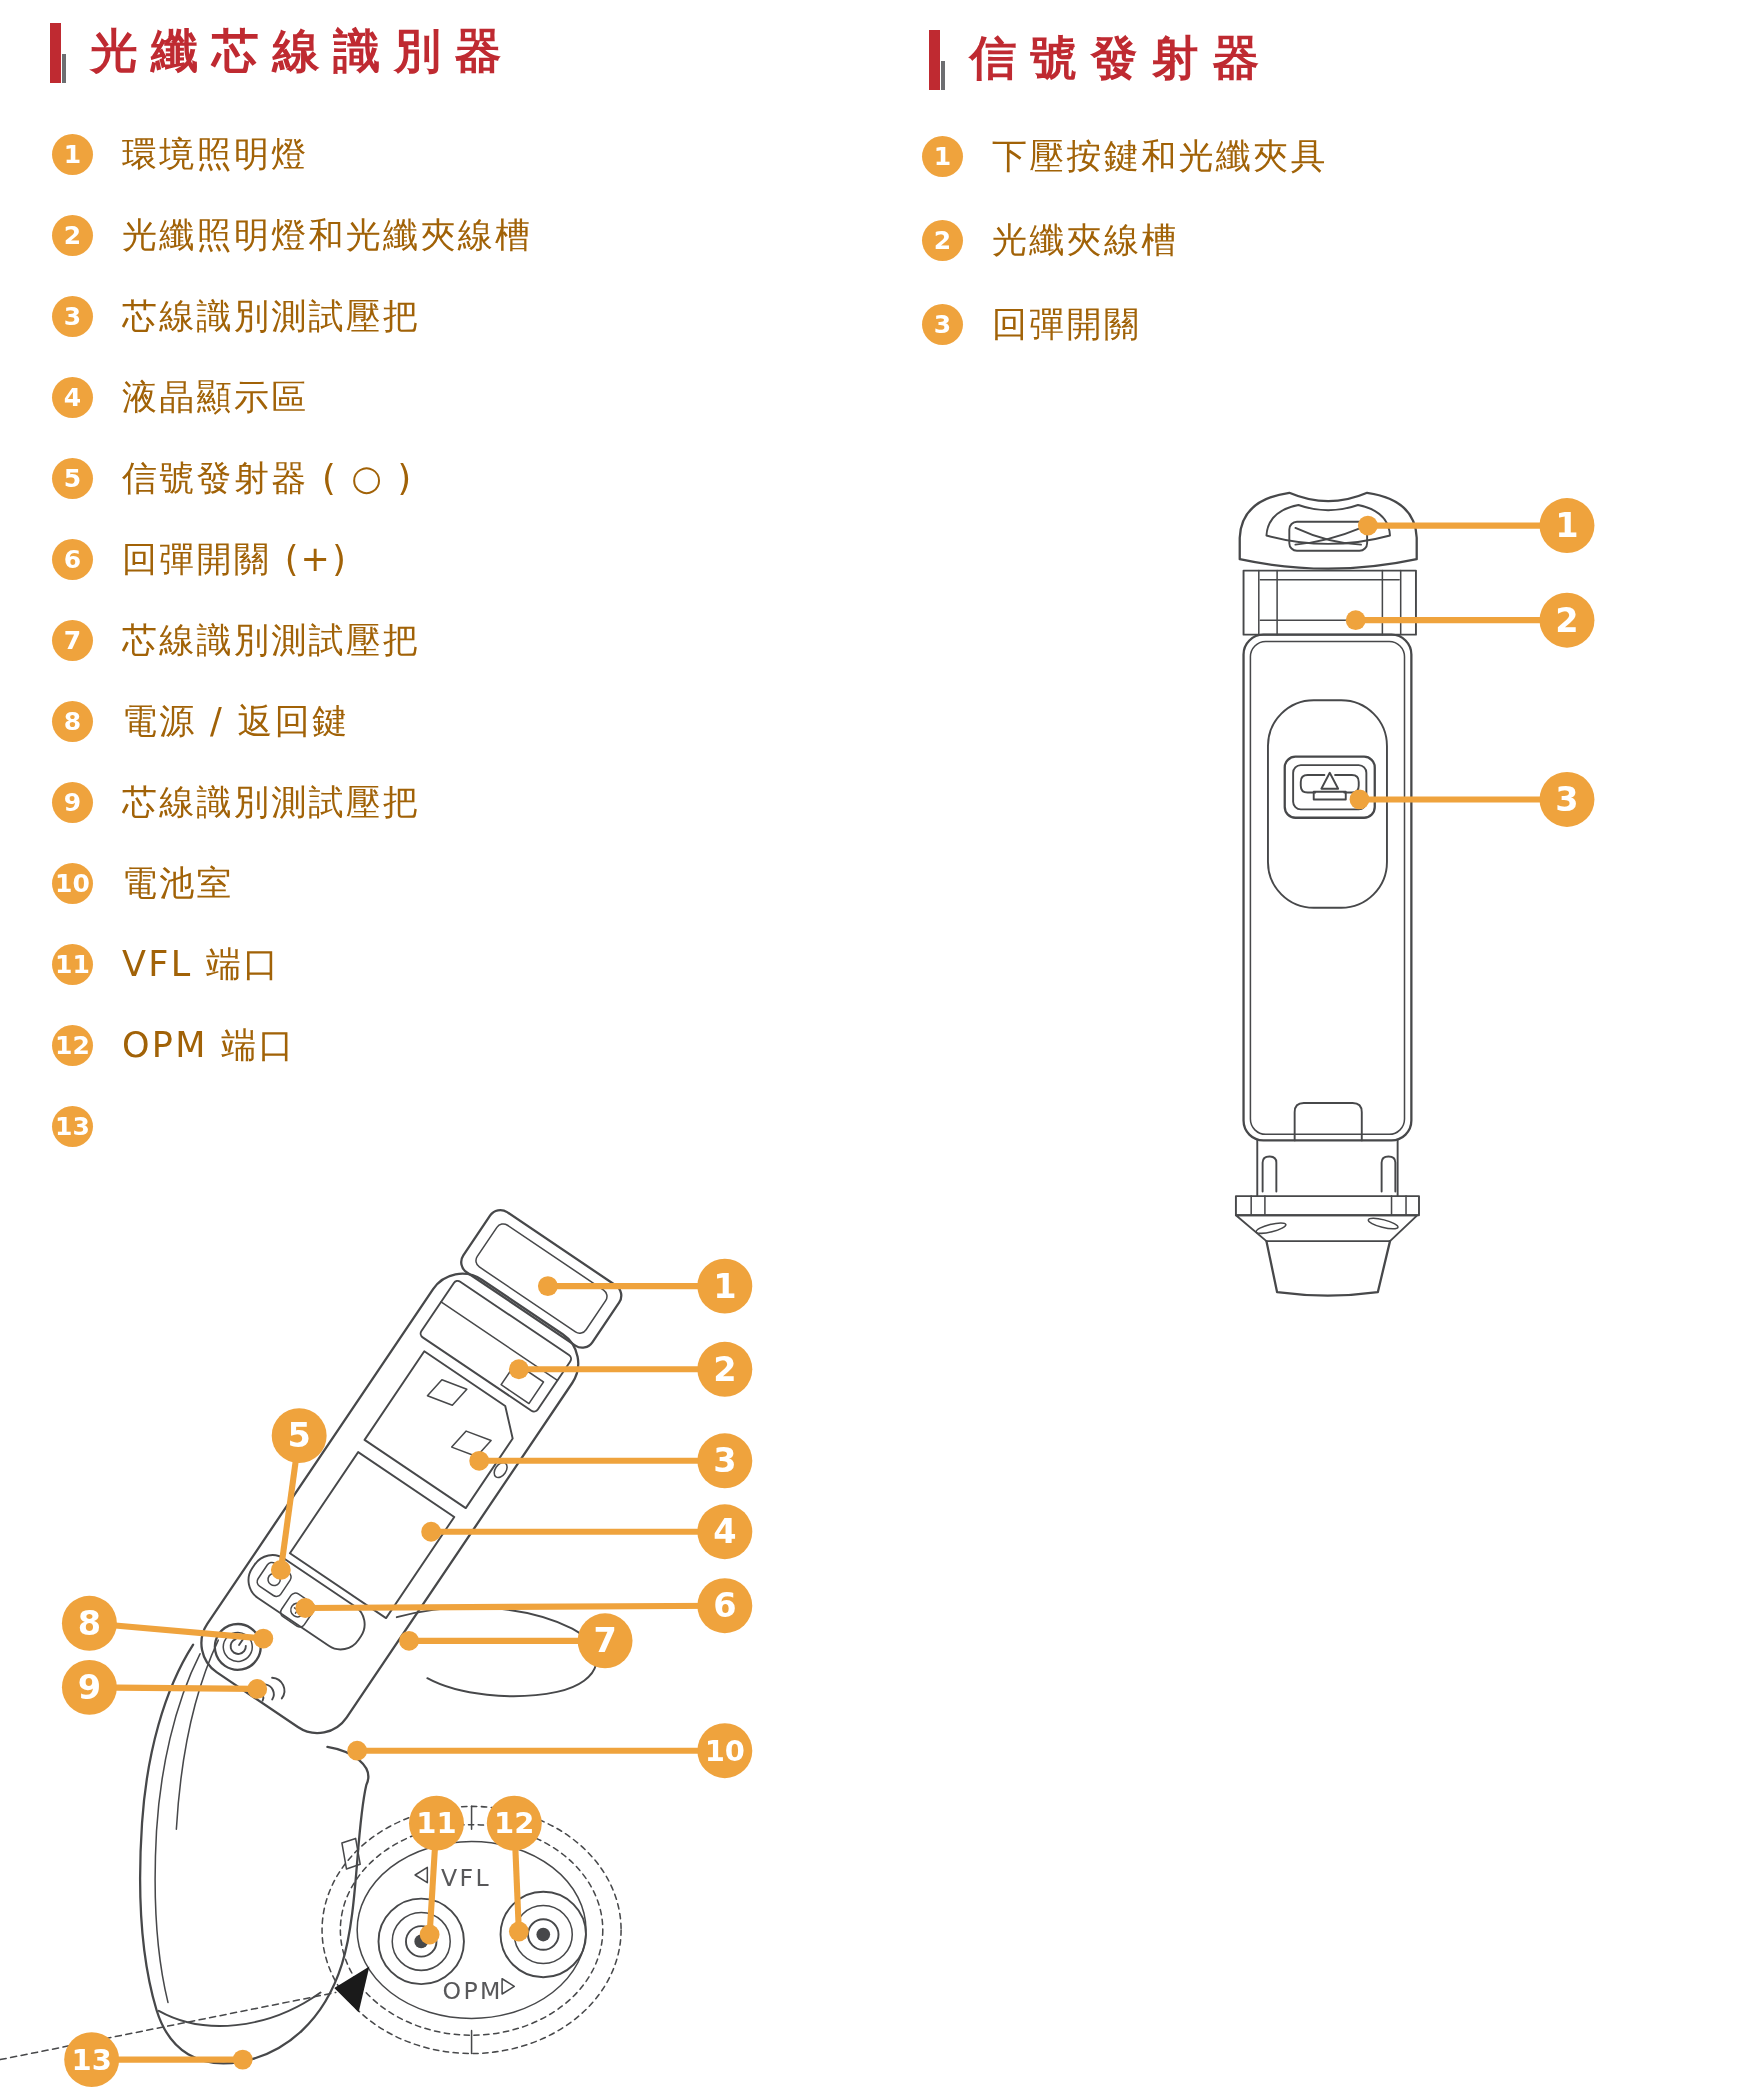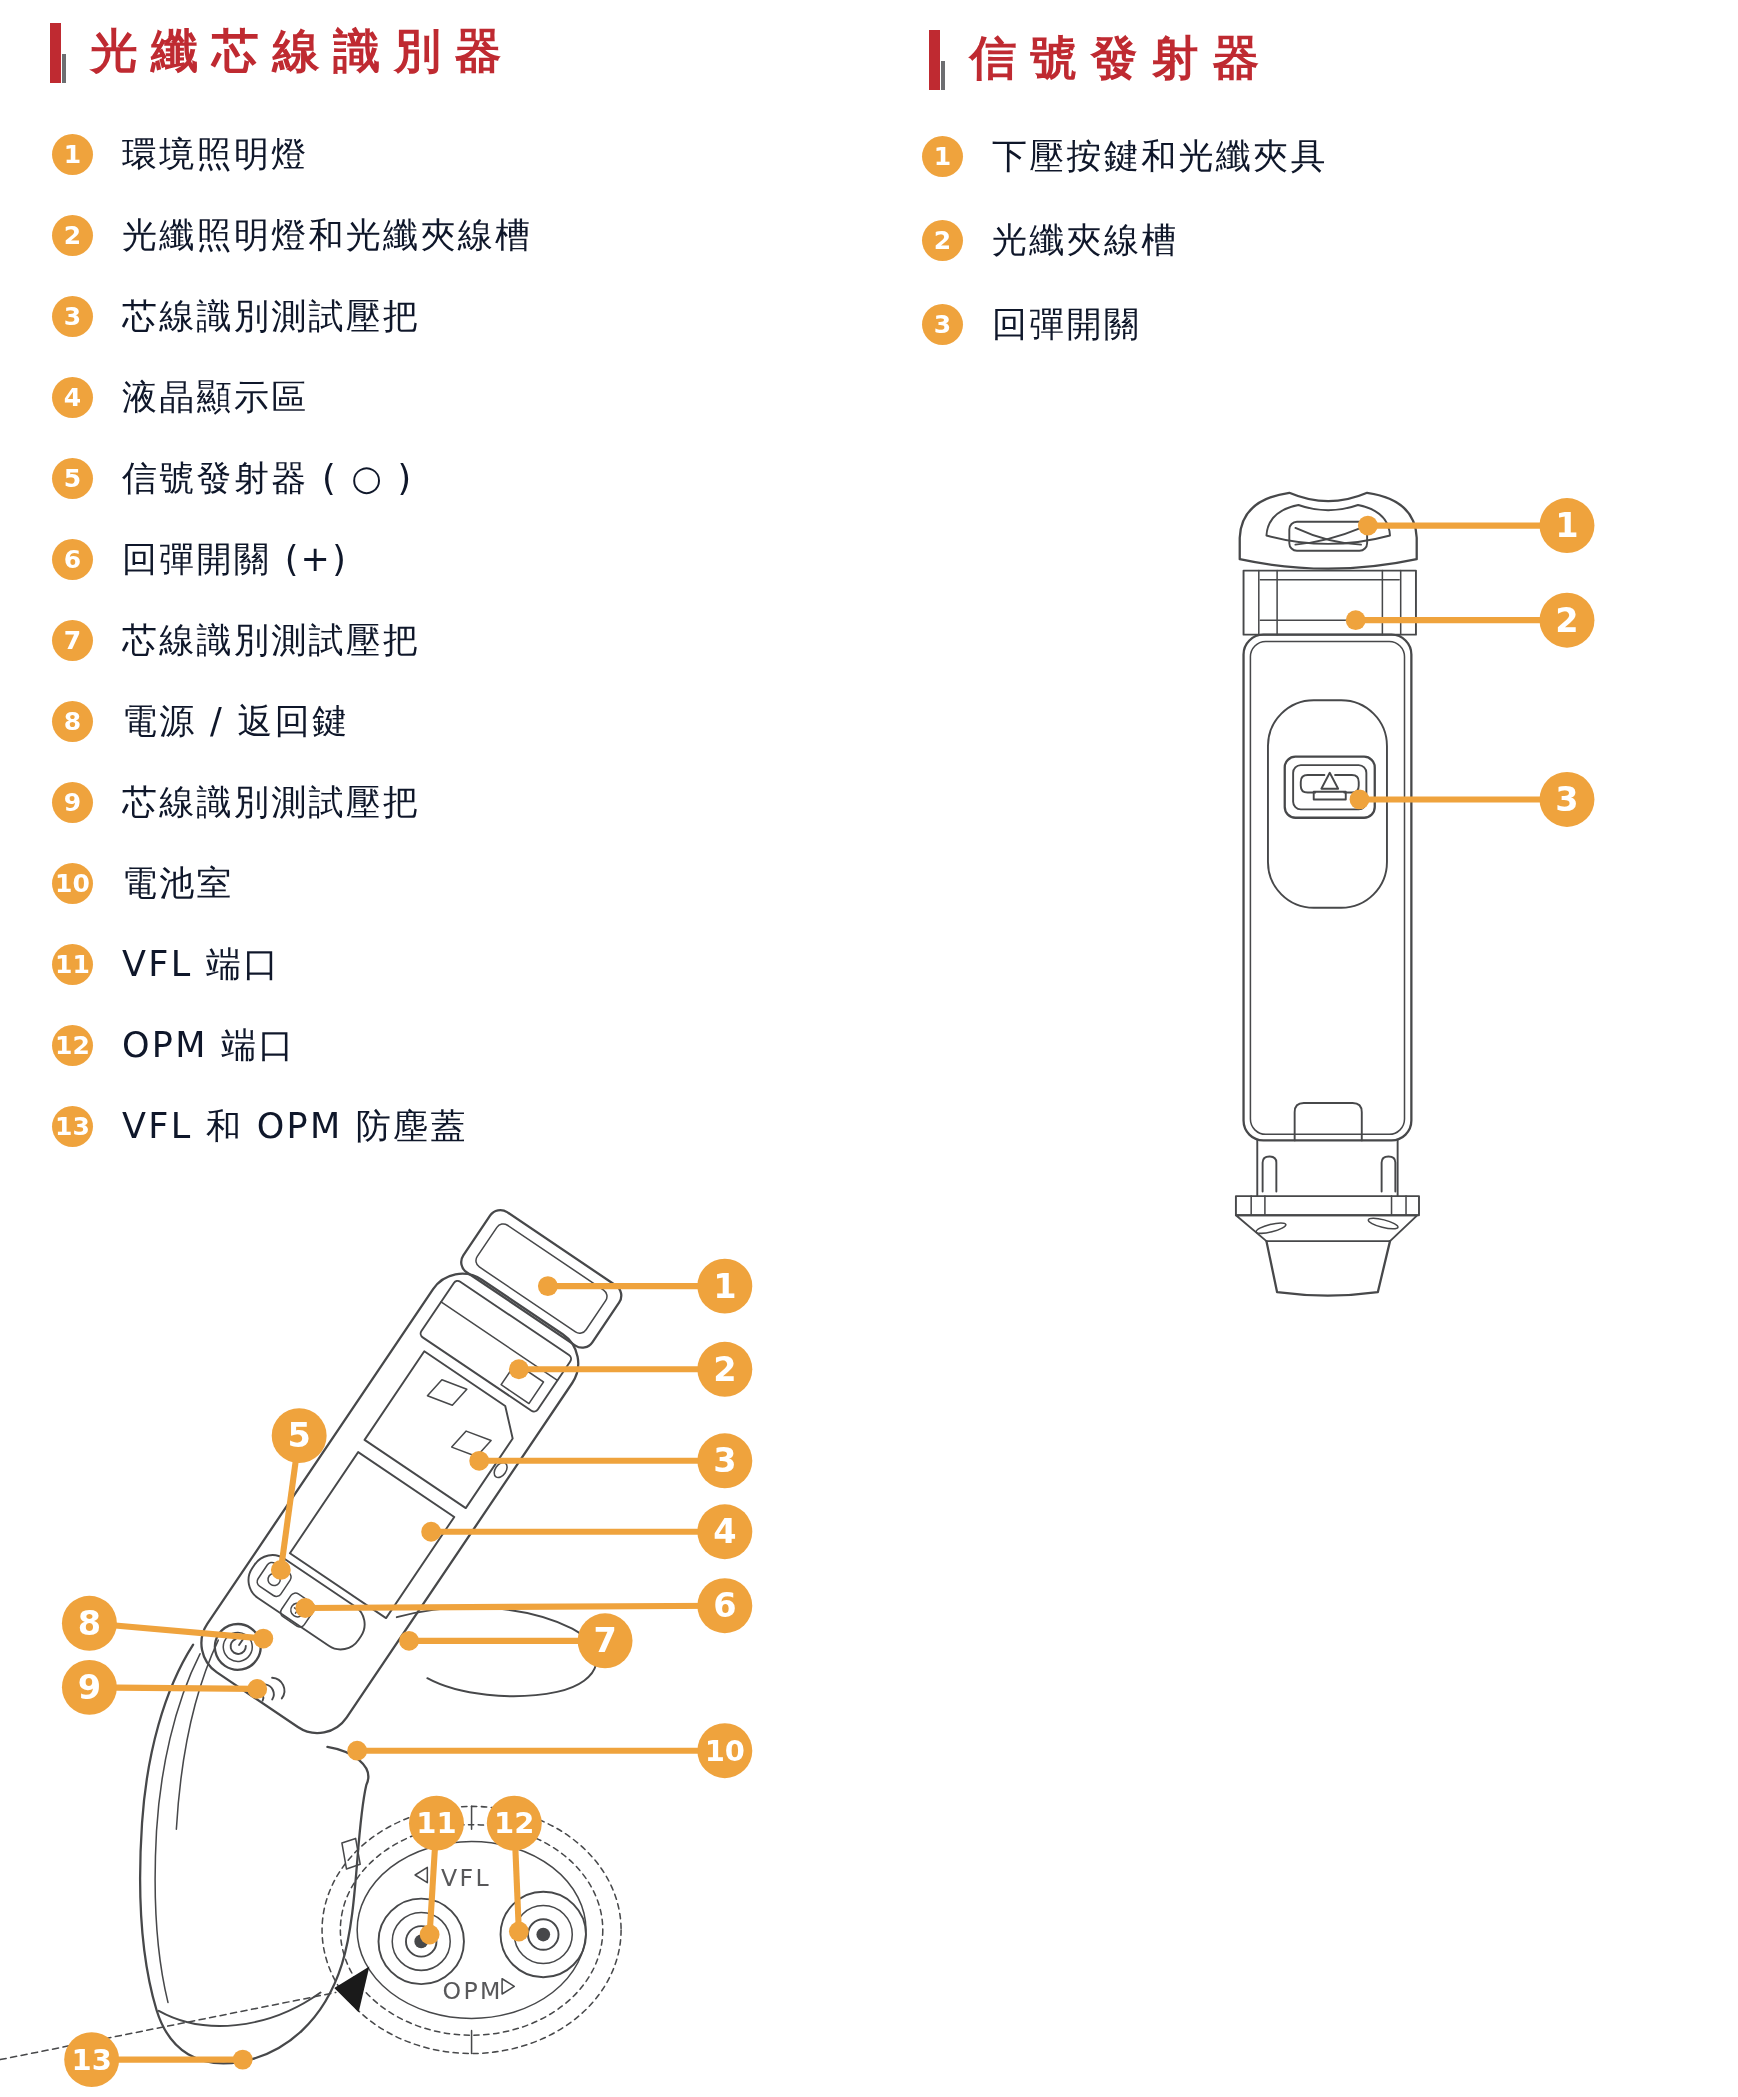--- a/index.html
+++ b/index.html
@@ -10,21 +10,21 @@
   
   .section-head{position:absolute;display:flex;align-items:flex-end;}
   .head-bar{position:relative;width:11.4px;height:60px;background:var(--red);margin-top:6.1px;}
   .head-bar .bar-tail{position:absolute;left:12.2px;top:30.5px;width:3.8px;height:29px;background:#6d6e71;}
   .head-title{margin:0 0 0 29px;font-size:47px;font-weight:bold;color:var(--red);letter-spacing:13.7px;white-space:nowrap;}
   
   .parts-list{position:absolute;display:flex;flex-direction:column;}
   .parts-row{display:flex;align-items:center;gap:29px;}
   .num-badge{flex:0 0 auto;width:41px;height:41px;border-radius:50%;background:var(--orange);
     color:#fff;font-weight:bold;font-size:25px;display:flex;align-items:center;justify-content:center;}
-  .part-label{font-size:35px;color:#0f172a;letter-spacing:2.3px;white-space:nowrap;}
+  .part-label{font-size:35px;color:#a16207;letter-spacing:2.3px;white-space:nowrap;}
   #diagram-svg{position:absolute;left:0;top:0;width:1738px;height:2097px;}
   .callout-line{stroke:var(--orange);stroke-width:8;fill:none;}
   .callout-dot{fill:var(--orange);}
   .badge-circle{fill:var(--orange);}
   .badge-num{fill:#ffffff;font-weight:bold;text-anchor:middle;
     font-family:"DejaVu Sans","Liberation Sans",sans-serif;}
   .port-label{fill:#58585a;font-size:31px;letter-spacing:3px;
     font-family:"DejaVu Sans","Liberation Sans",sans-serif;}
 </style>
 </head>
@@ -87,21 +87,20 @@
     <div class="parts-row" style="height: 81px;">
     <span class="num-badge">11</span>
     <span class="part-label">VFL 端口</span>
   </div>
     <div class="parts-row" style="height: 81px;">
     <span class="num-badge">12</span>
     <span class="part-label">OPM 端口</span>
   </div>
     <div class="parts-row" style="height: 81px;">
     <span class="num-badge">13</span>
-    <span class="part-label">VFL 和 OPM 防塵蓋</span>
   </div>
   </div>
 <div id="list-transmitter" class="parts-list" style="left:922px;top:114px;">
     <div class="parts-row" style="height: 84px;">
     <span class="num-badge">1</span>
     <span class="part-label">下壓按鍵和光纖夾具</span>
   </div>
     <div class="parts-row" style="height: 84px;">
     <span class="num-badge">2</span>
     <span class="part-label">光纖夾線槽</span>

